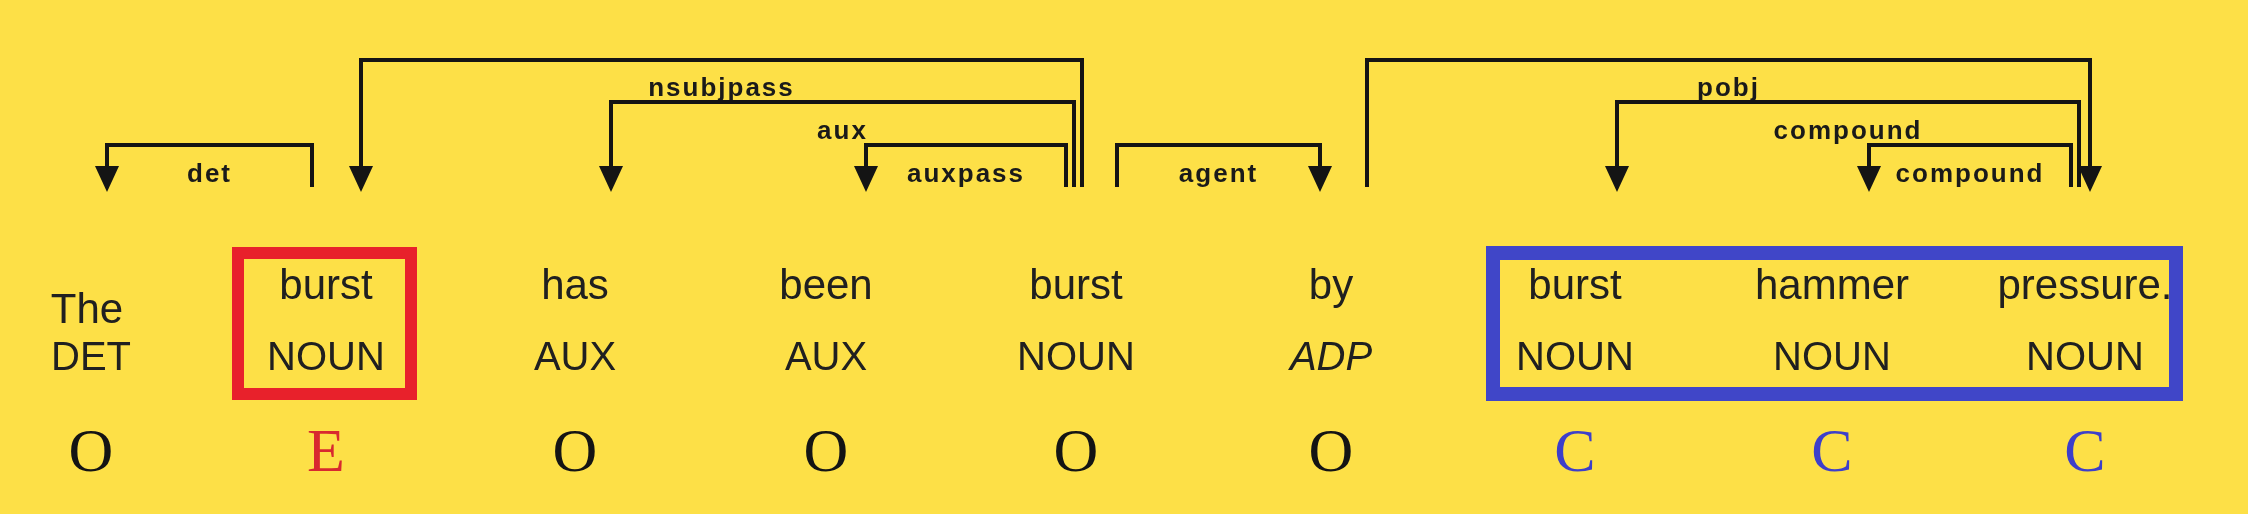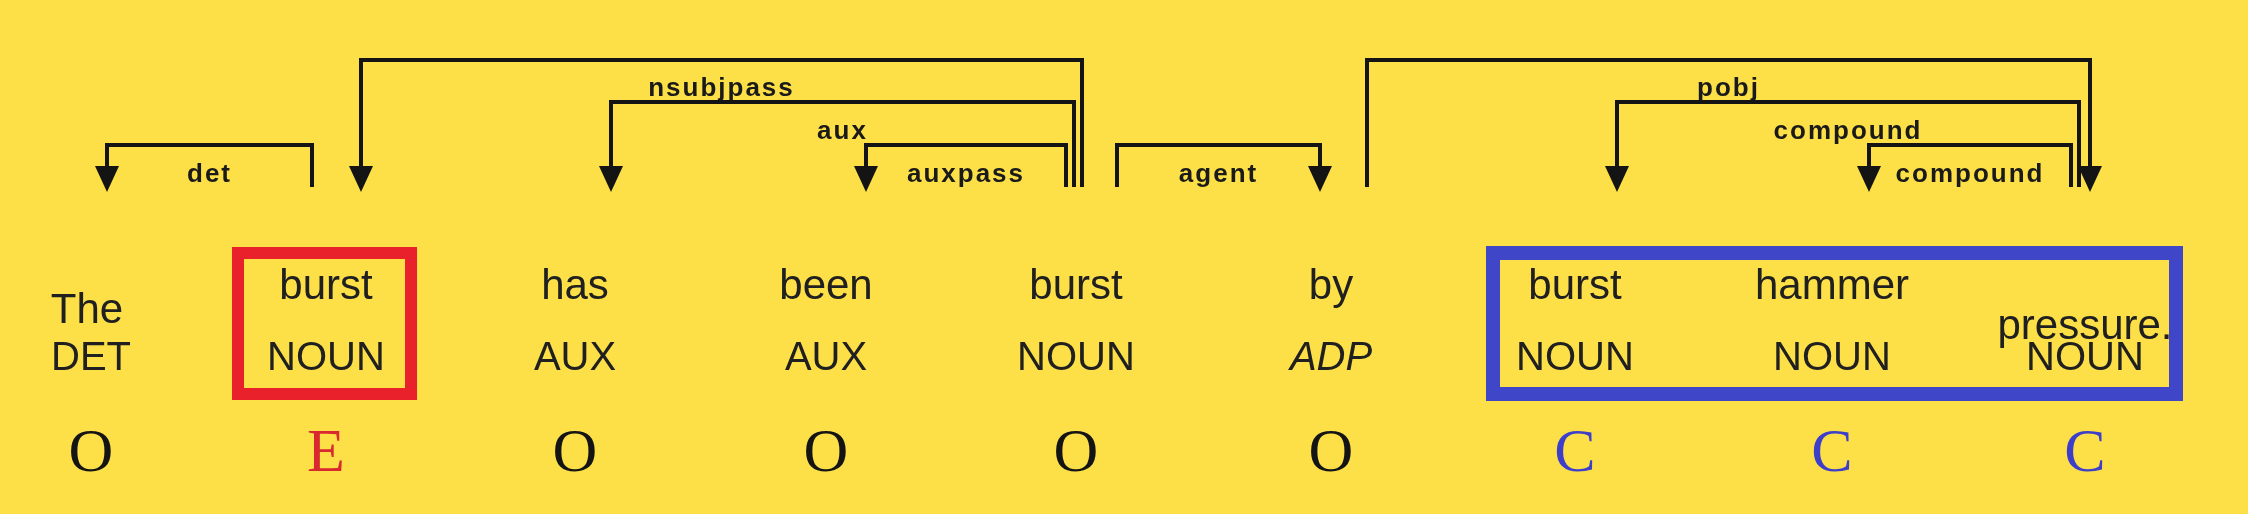--- a/index.html
+++ b/index.html
@@ -131,17 +131,17 @@
       <div class="token-letter" style="left: 1076px; color: rgb(20, 20, 20);">O</div>
       <div class="token-word" style="left: 1331px;">by</div>
       <div class="token-pos" style="left: 1331px; font-style: italic;">ADP</div>
       <div class="token-letter" style="left: 1331px; color: rgb(20, 20, 20);">O</div>
       <div class="token-word" style="left: 1575px;">burst</div>
       <div class="token-pos" style="left: 1575px;">NOUN</div>
       <div class="token-letter" style="left: 1575px; color: rgb(61, 63, 202);">C</div>
       <div class="token-word" style="left: 1832px;">hammer</div>
       <div class="token-pos" style="left: 1832px;">NOUN</div>
       <div class="token-letter" style="left: 1832px; color: rgb(61, 63, 202);">C</div>
-      <div class="token-word" style="left: 2085px; margin-top: 40px;">pressure.</div>
+      <div class="token-word" style="left: 2085px;">pressure.</div>
       <div class="token-pos" style="left: 2085px;">NOUN</div>
       <div class="token-letter" style="left: 2085px; color: rgb(61, 63, 202);">C</div>
     </div>
 </div>
 
 </body></html>

